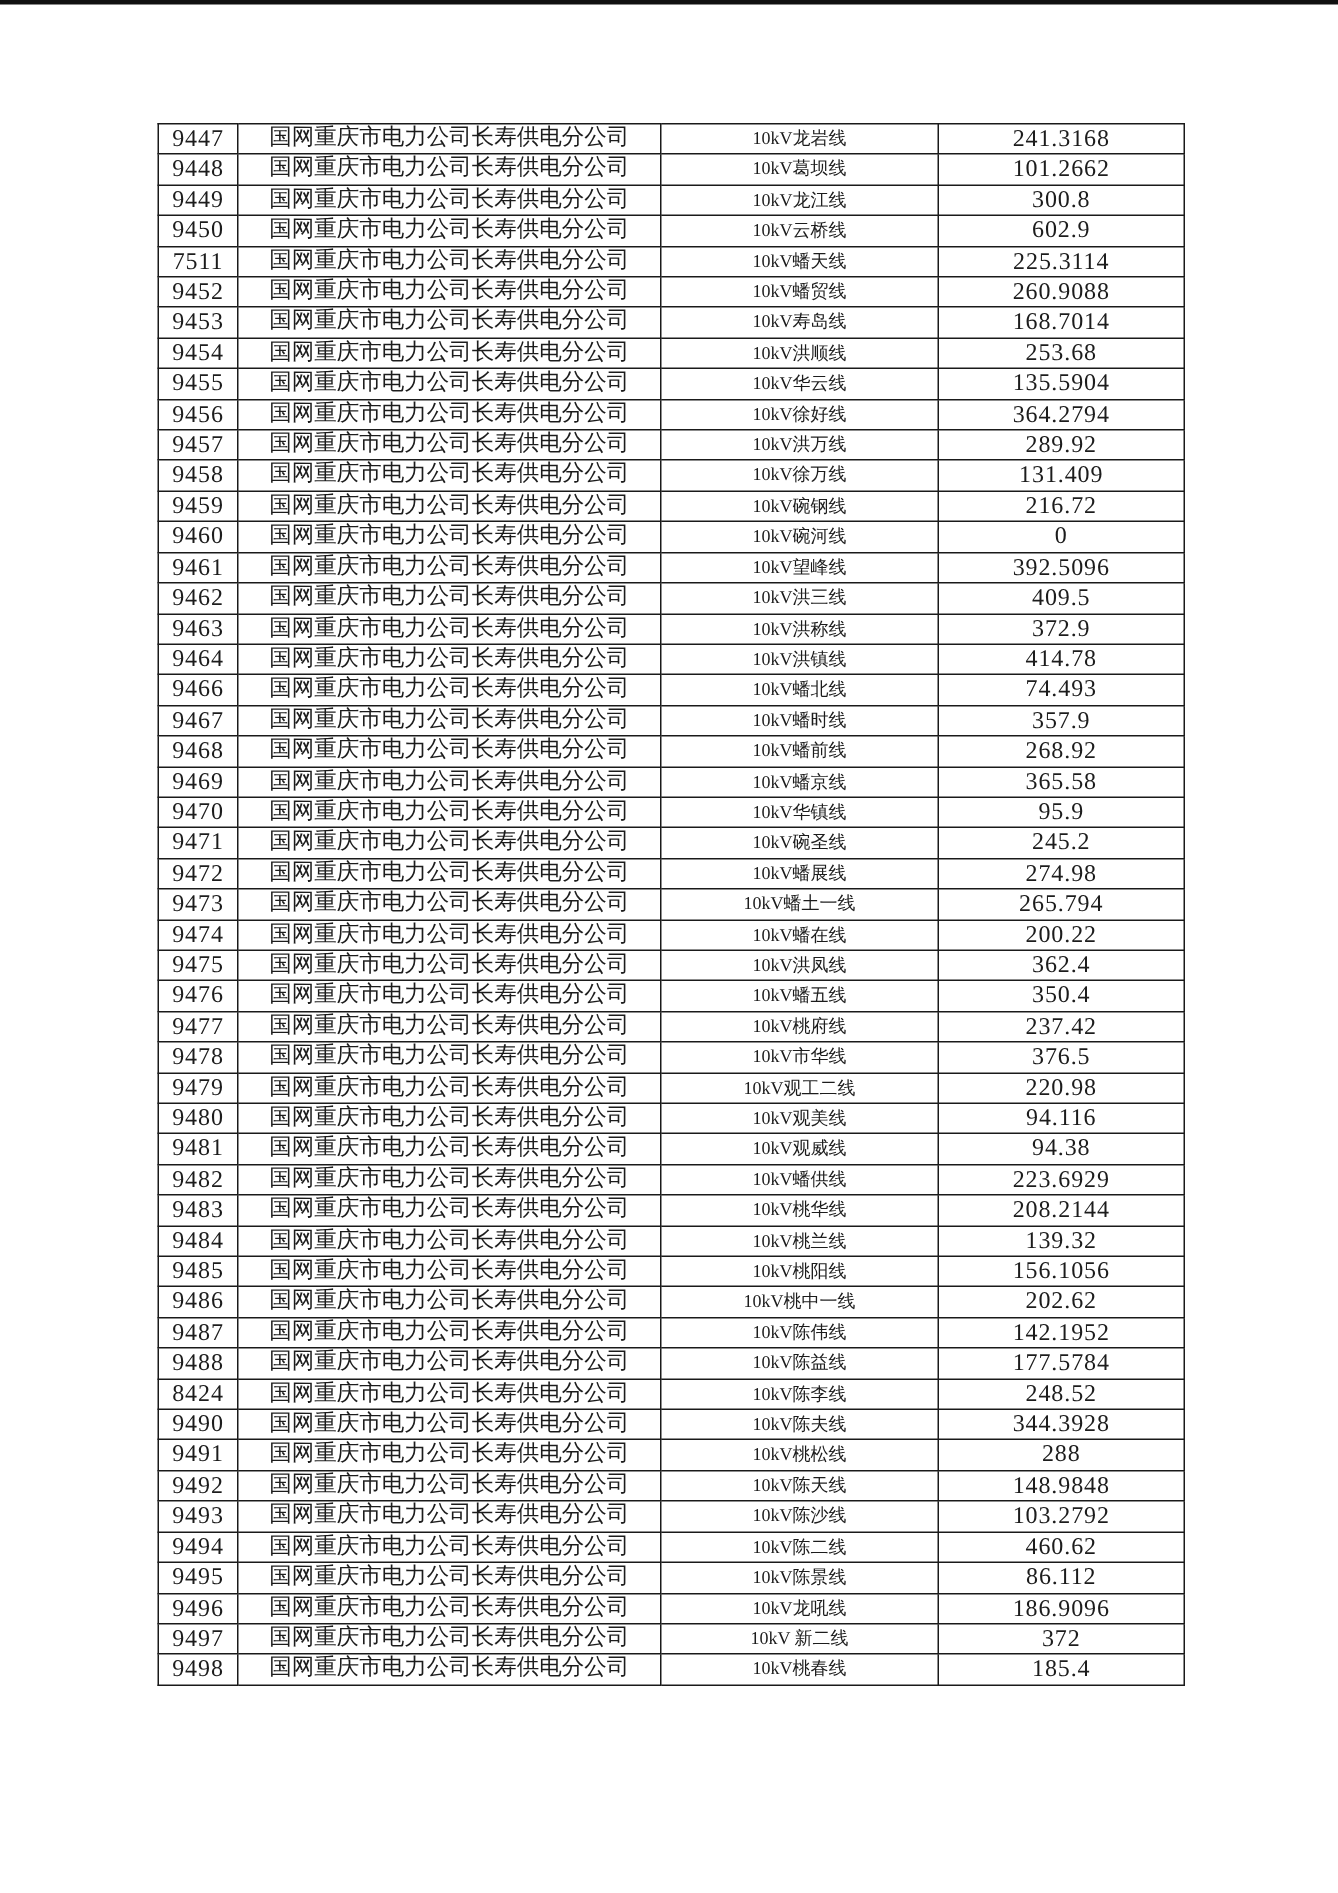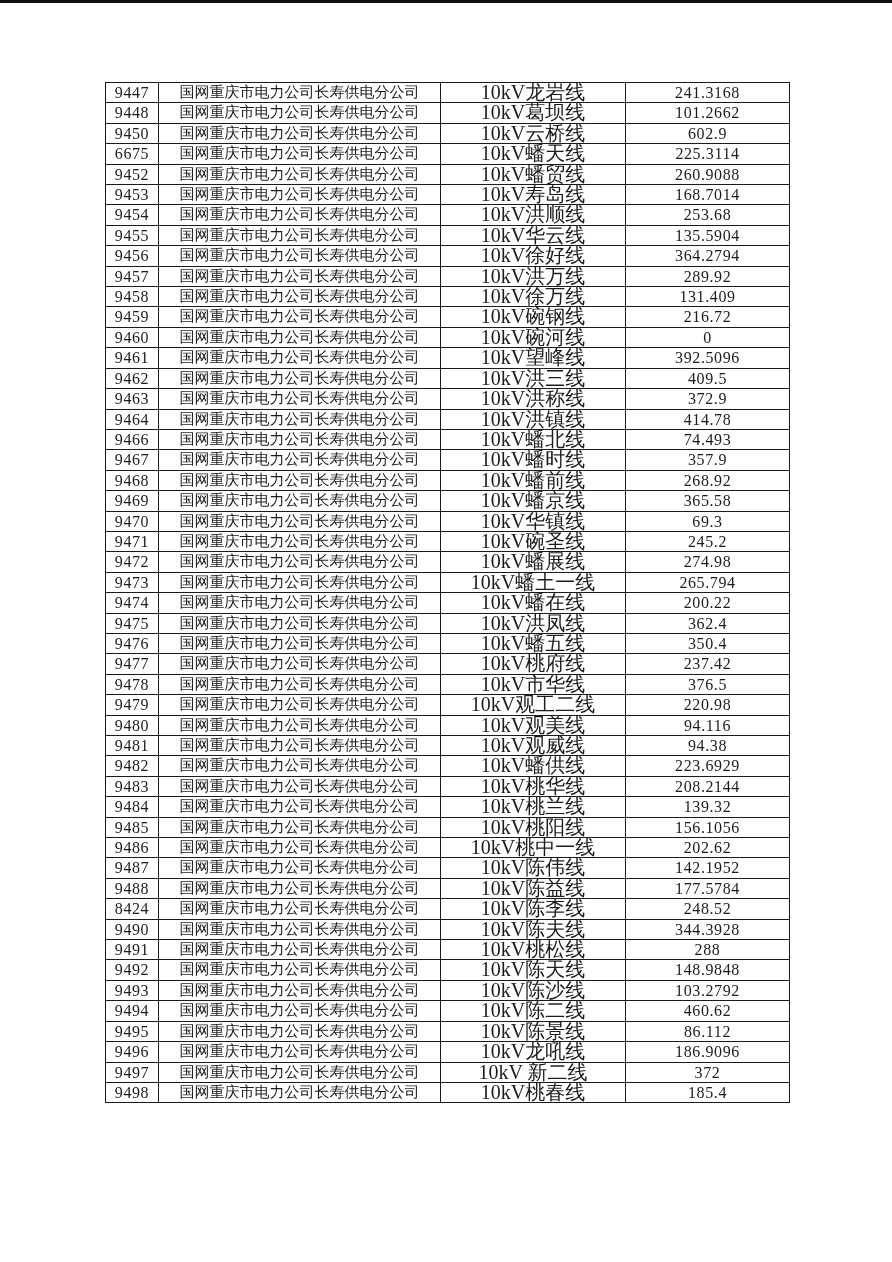--- a/index.html
+++ b/index.html
@@ -45,21 +45,21 @@
   }
   table.data-table td.num {
     letter-spacing: 0.6px;
     font-size: 16px;
   }
   table.data-table td.company {
     font-size: 15px;
     margin-top: 48px;
   }
   table.data-table td.line {
-    font-size: 20px;
+    font-size: 12px;
   }
 </style>
 </head>
 <body>
 
 <div class="page">
   <div class="top-bar"></div>
   <table class="data-table">
     <colgroup>
       <col style="width:53px">
@@ -74,27 +74,33 @@
           <td class="line">10kV龙岩线</td>
           <td class="num">241.3168</td>
         </tr>
         <tr>
           <td class="num">9448</td>
           <td class="company">国网重庆市电力公司长寿供电分公司</td>
           <td class="line">10kV葛坝线</td>
           <td class="num">101.2662</td>
         </tr>
         <tr>
+          <td class="num">9449</td>
+          <td class="company">国网重庆市电力公司长寿供电分公司</td>
+          <td class="line">10kV龙江线</td>
+          <td class="num">300.8</td>
+        </tr>
+        <tr>
           <td class="num">9450</td>
           <td class="company">国网重庆市电力公司长寿供电分公司</td>
           <td class="line">10kV云桥线</td>
           <td class="num">602.9</td>
         </tr>
         <tr>
-          <td class="num">6675</td>
+          <td class="num">7511</td>
           <td class="company">国网重庆市电力公司长寿供电分公司</td>
           <td class="line">10kV蟠天线</td>
           <td class="num">225.3114</td>
         </tr>
         <tr>
           <td class="num">9452</td>
           <td class="company">国网重庆市电力公司长寿供电分公司</td>
           <td class="line">10kV蟠贸线</td>
           <td class="num">260.9088</td>
         </tr>
@@ -191,21 +197,21 @@
         <tr>
           <td class="num">9469</td>
           <td class="company">国网重庆市电力公司长寿供电分公司</td>
           <td class="line">10kV蟠京线</td>
           <td class="num">365.58</td>
         </tr>
         <tr>
           <td class="num">9470</td>
           <td class="company">国网重庆市电力公司长寿供电分公司</td>
           <td class="line">10kV华镇线</td>
-          <td class="num">69.3</td>
+          <td class="num">95.9</td>
         </tr>
         <tr>
           <td class="num">9471</td>
           <td class="company">国网重庆市电力公司长寿供电分公司</td>
           <td class="line">10kV碗圣线</td>
           <td class="num">245.2</td>
         </tr>
         <tr>
           <td class="num">9472</td>
           <td class="company">国网重庆市电力公司长寿供电分公司</td>

